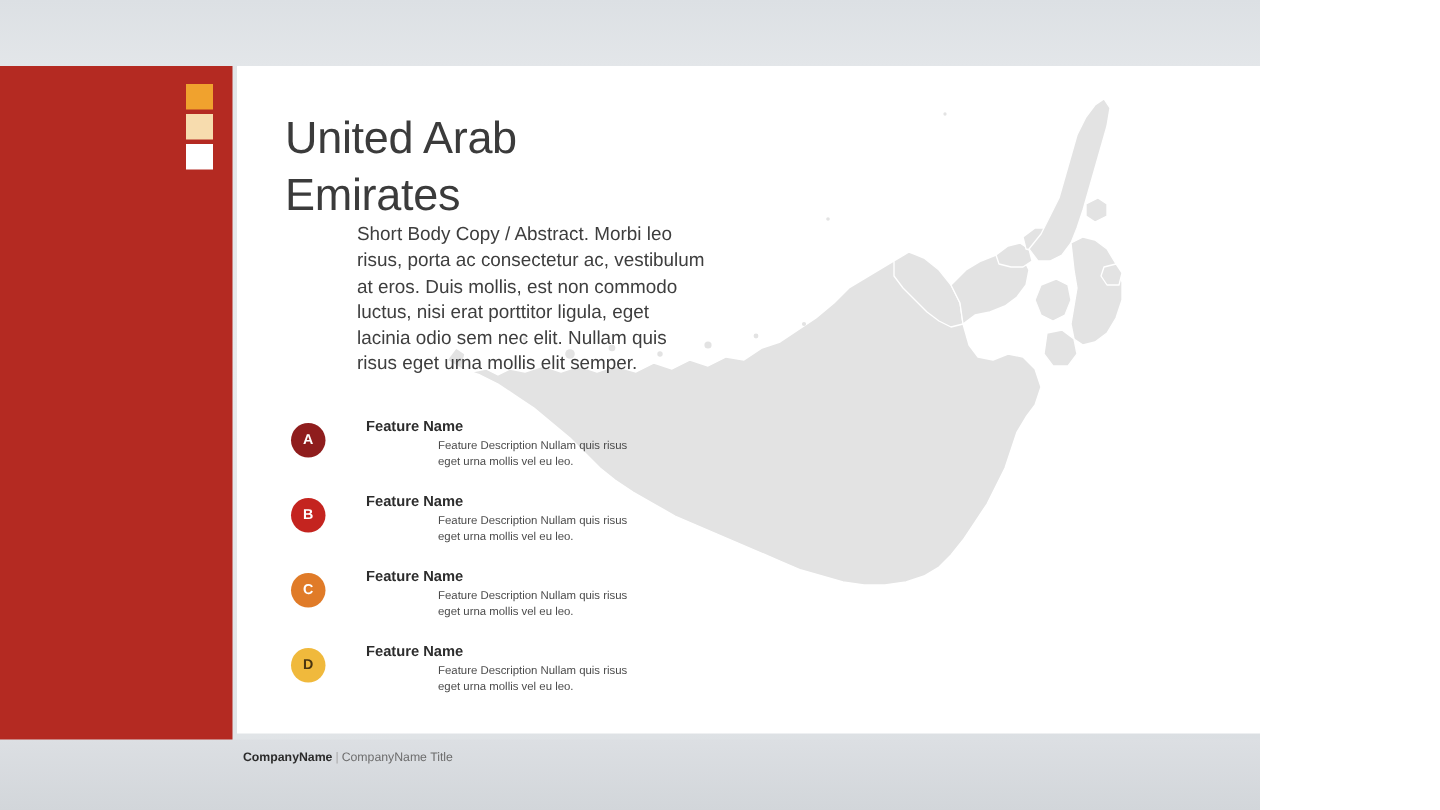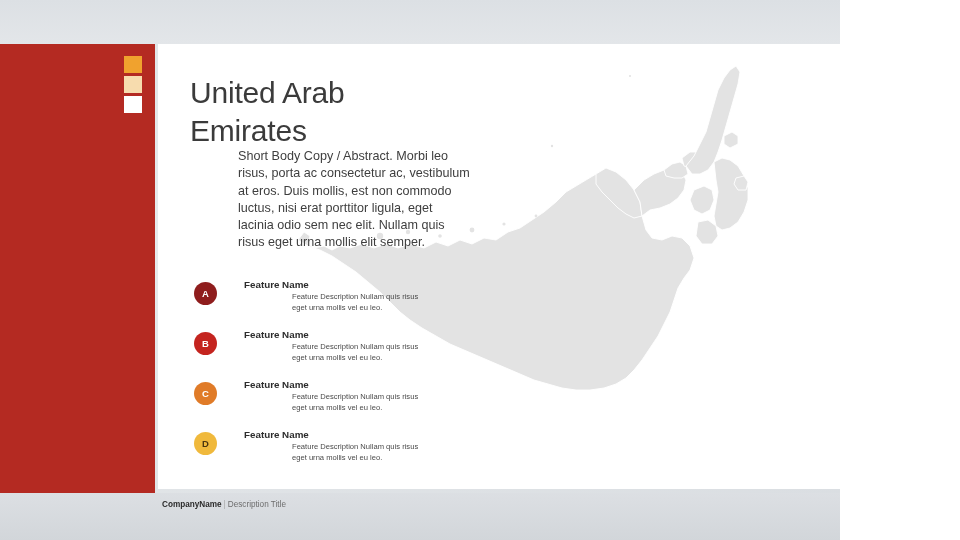--- a/index.html
+++ b/index.html
@@ -253,16 +253,16 @@
       <div class="badge" style="background: rgb(240, 185, 60); color: rgb(74, 53, 16);">D</div>
       <div class="feature-text">
         <div class="feature-name">Feature Name</div>
         <div class="feature-desc">Feature Description Nullam quis risus eget urna mollis vel eu leo.</div>
       </div>
     </div>
 
   </div>
 
   <div class="footer">
-    <b>CompanyName</b><span class="sep">|</span><span>Description Title</span>
+    <b>CompanyName</b><span class="sep">|</span><span>CompanyName Title</span>
   </div>
 
 </div>
 
 </body></html>

